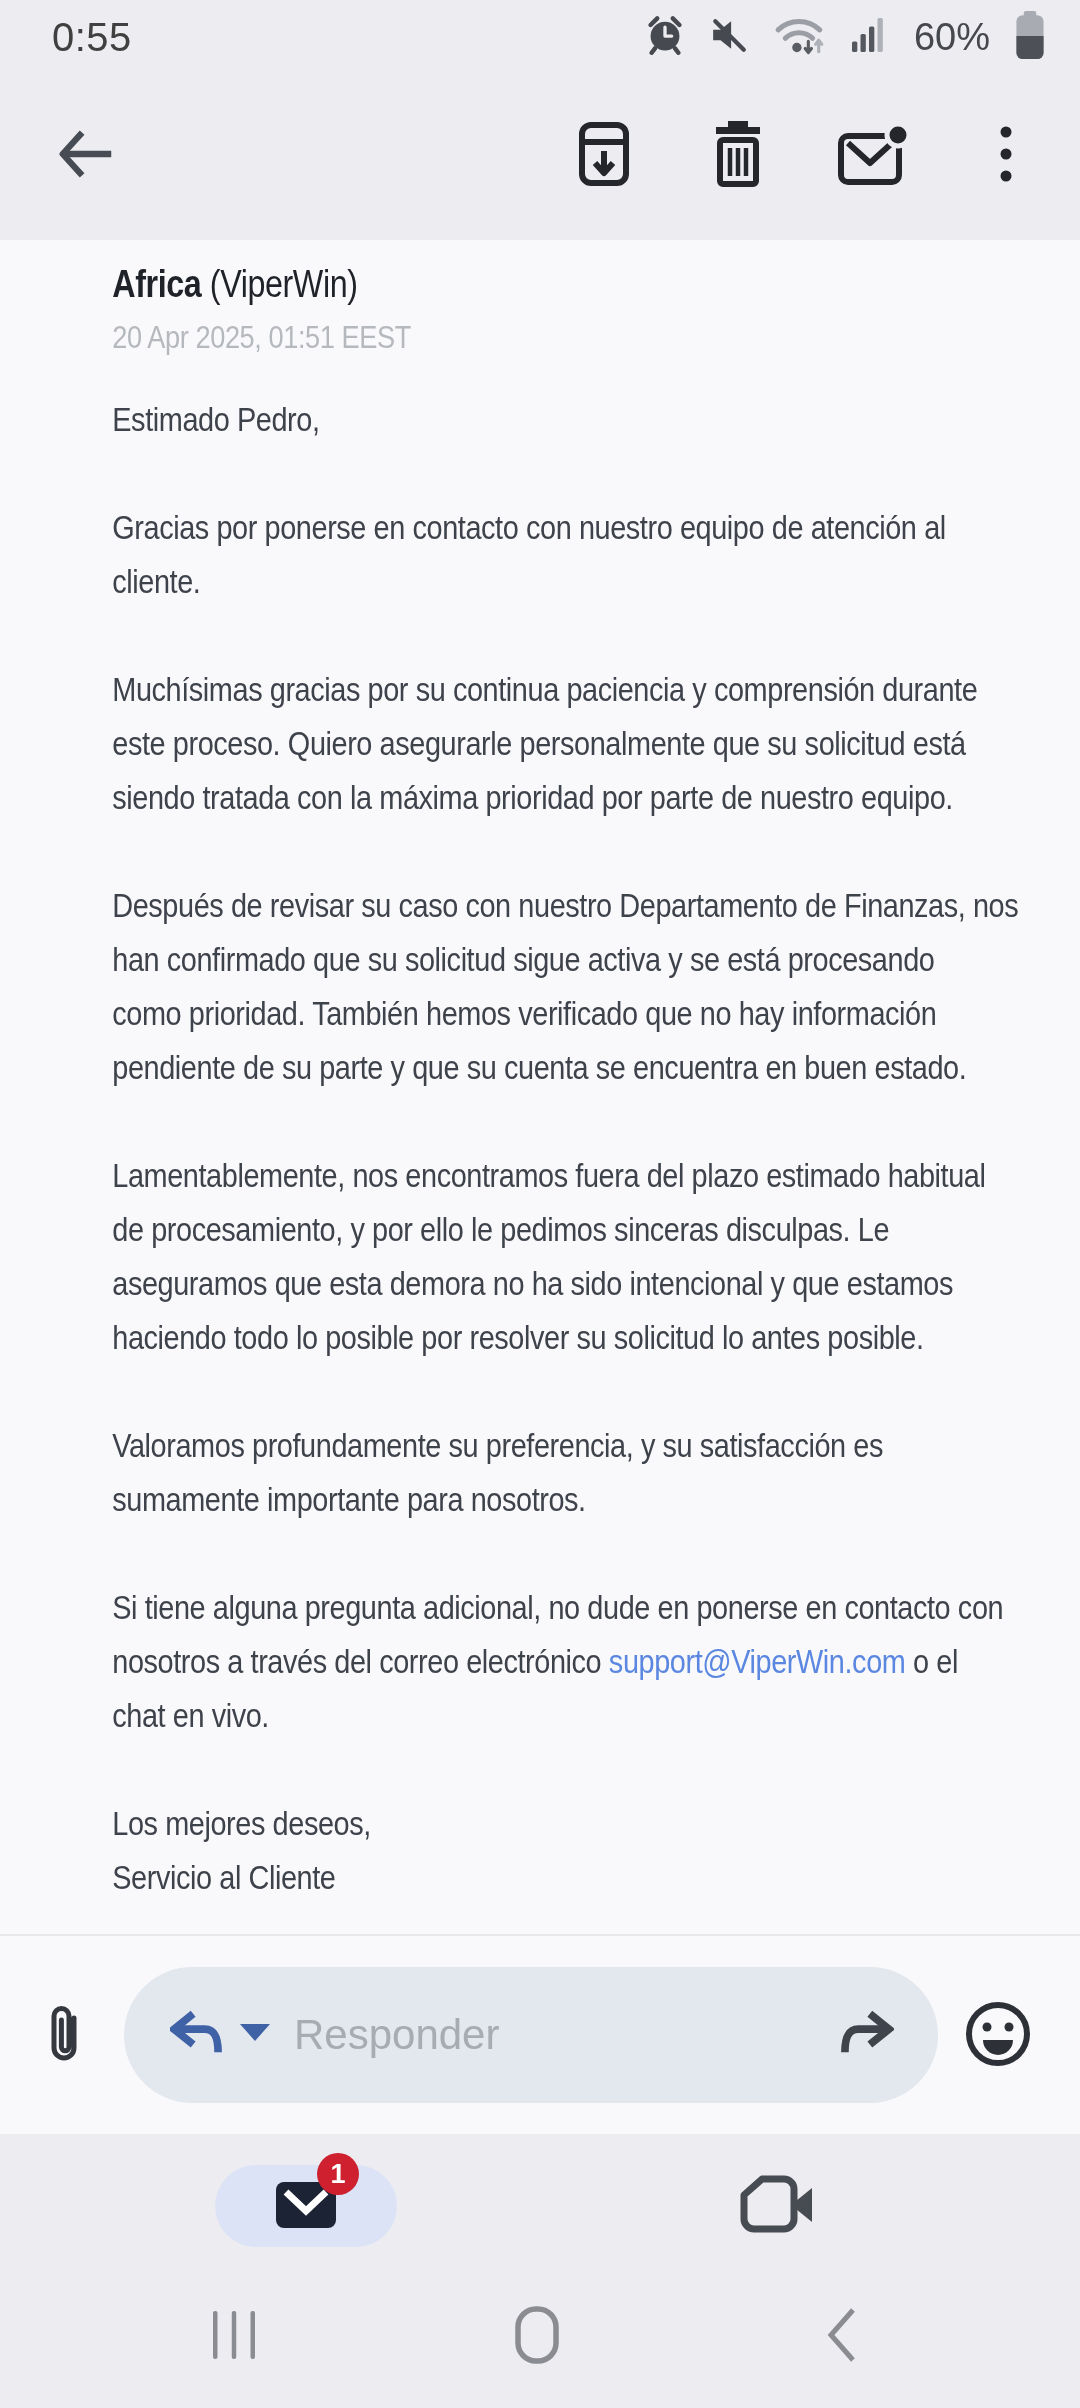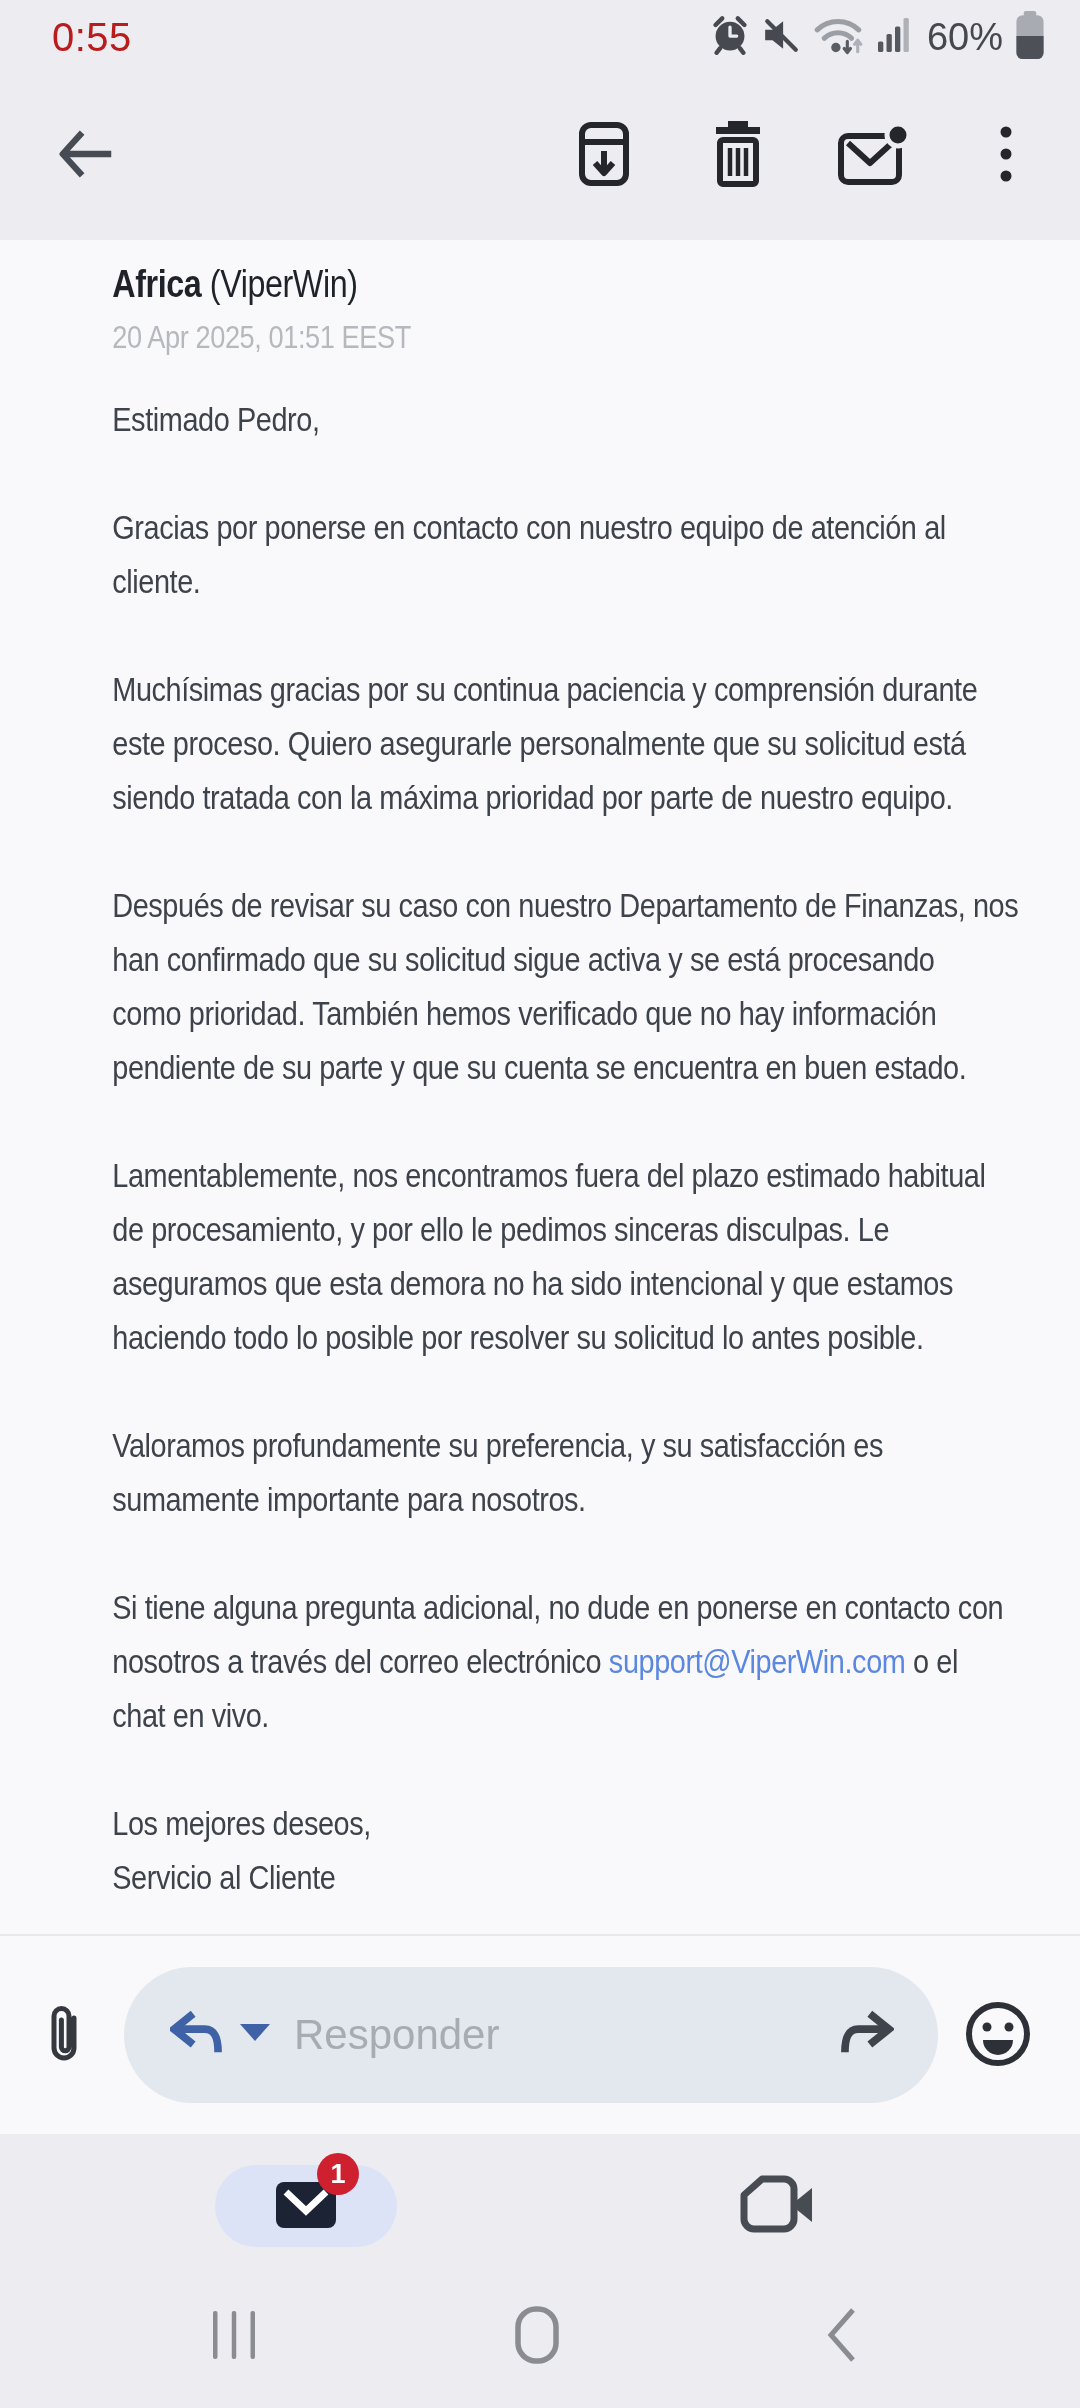--- a/index.html
+++ b/index.html
@@ -1,22 +1,22 @@
 <!DOCTYPE html>
 <html><head>
 <meta charset="utf-8">
 <style>
   html,body{margin:0;padding:0;}
   body{width:1080px;height:2408px;font-family:"Liberation Sans","DejaVu Sans",sans-serif;background:#f9f9fc;overflow:hidden;}
   .screen{width:1080px;height:2408px;display:flex;flex-direction:column;position:relative;}
 
   
   .status-bar{height:70px;background:#ececf1;display:flex;align-items:center;justify-content:space-between;padding:0 36px 0 52px;box-sizing:border-box;flex:none;}
-  .status-time{font-size:40px;color:#b91c1c;letter-spacing:0.5px;padding-top:4px;}
-  .status-icons{display:flex;align-items:center;gap:13px;padding-top:4px;}
+  .status-time{font-size:40px;color:#404040;letter-spacing:0.5px;padding-top:4px;}
+  .status-icons{display:flex;align-items:center;gap:26px;padding-top:4px;}
   .battery-pct{font-size:38px;color:#46484e;margin-left:2px;}
 
   
   .toolbar{height:170px;background:#ececf1;display:flex;align-items:center;box-sizing:border-box;padding:0 40px 0 52px;flex:none;}
   .tb-spacer{flex:1;}
   .icon-btn{width:68px;height:68px;display:flex;align-items:center;justify-content:center;background:none;border:none;padding:0;}
   .tb-group{display:flex;align-items:center;gap:66px;}
 
   
   .content{flex:1;background:#f9f9fc;overflow:hidden;margin-left:40px;}

